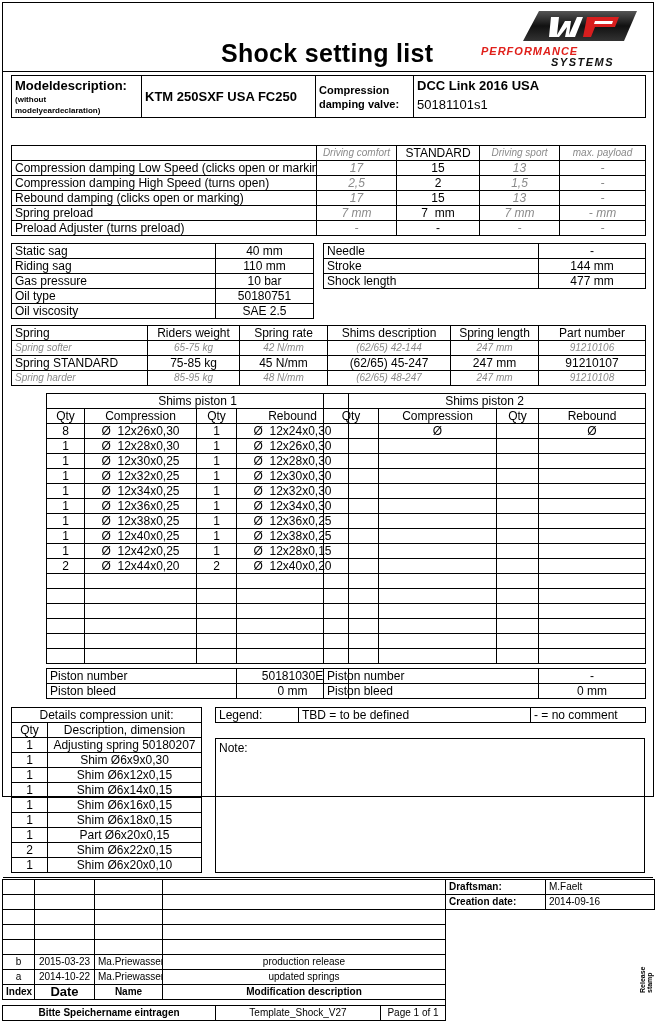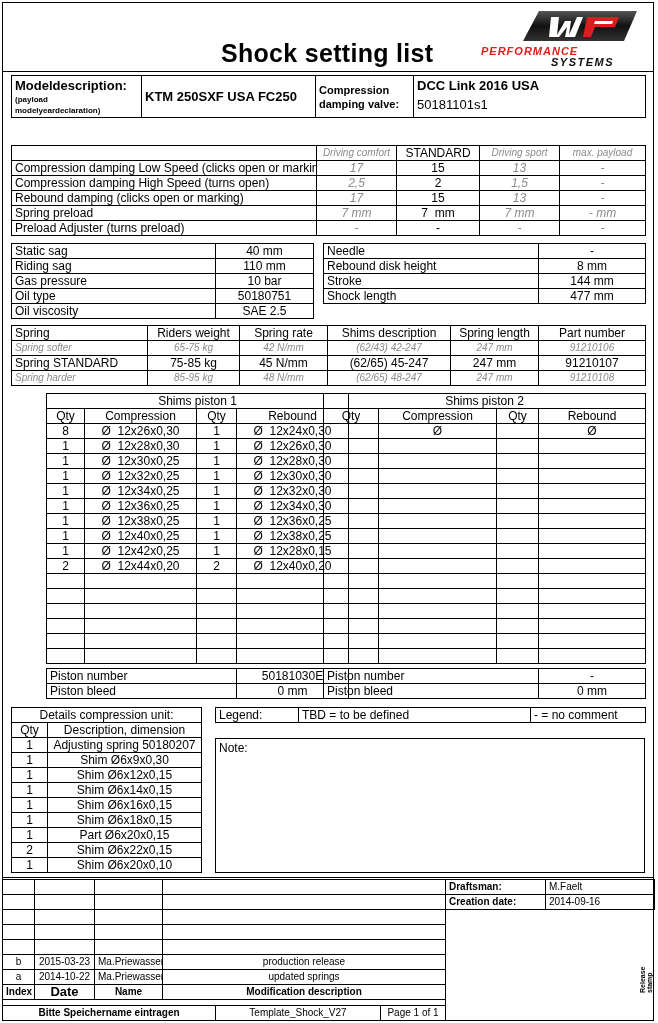--- a/index.html
+++ b/index.html
@@ -1,17 +1,17 @@
 <!DOCTYPE html>
 <html><head>
 <meta charset="utf-8">
 <style>
   html,body{margin:0;padding:0;background:#fff;}
   body{width:658px;height:1023px;position:relative;overflow:hidden;font-family:"Liberation Sans",sans-serif;color:#000;font-size:12px;}
-  .page{position:absolute;left:2px;top:2px;width:652px;height:1019px;border:1.5px solid #000;box-sizing:border-box;}
+  .page{position:absolute;left:2px;top:2px;width:652px;height:795px;border:1.5px solid #000;box-sizing:border-box;}
   .abs{position:absolute;}
   table{border-collapse:collapse;position:absolute;table-layout:fixed;}
   td{border:1px solid #000;padding:0 3px;height:14px;line-height:14px;font-size:12px;white-space:nowrap;overflow:hidden;}
   .c{text-align:center;}
   .g{color:#8a8a8a;font-style:italic;}
   .b{font-weight:bold;}
   .title{position:absolute;left:218px;top:36px;font-size:25px;font-weight:bold;letter-spacing:0.3px;}
   .hdrline{position:absolute;left:0;top:68px;width:650px;border-top:1.5px solid #000;}
   .logo{position:absolute;left:476px;top:6px;width:170px;height:58px;}
   .note-box{position:absolute;left:212px;top:735px;width:430px;height:135px;border:1px solid #000;box-sizing:border-box;}
@@ -46,21 +46,21 @@
     <colgroup>
         <col style="width:130px">
         <col style="width:174px">
         <col style="width:98px">
         <col style="width:232px">
       </colgroup>
     <tbody>
     <tr style="height:42px">
       <td style="line-height:11px;vertical-align:top;padding-top:2px">
         <div class="b" style="font-size:13px;line-height:16px">Modeldescription:</div>
-        <div class="b" style="font-size:8px">(payload</div>
+        <div class="b" style="font-size:8px">(without</div>
         <div class="b" style="font-size:8px">modelyeardeclaration)</div>
       </td>
       <td class="b" style="font-size:13px">KTM 250SXF USA FC250</td>
       <td style="line-height:14px;font-size:11px;font-weight:bold">
         <div>Compression</div>
         <div>damping valve:</div>
       </td>
       <td style="line-height:19px;vertical-align:top">
         <div class="b" style="font-size:13px">DCC Link 2016 USA</div>
         <div style="font-size:13px">50181101s1</div>
@@ -156,24 +156,20 @@
     <colgroup>
         <col style="width:215px">
         <col style="width:107px">
       </colgroup>
     <tbody>
         <tr>
           <td>Needle</td>
           <td class="c">-</td>
         </tr>
     <tr>
-          <td>Rebound disk height</td>
-          <td class="c">8 mm</td>
-        </tr>
-    <tr>
           <td>Stroke</td>
           <td class="c">144 mm</td>
         </tr>
     <tr>
           <td>Shock length</td>
           <td class="c">477 mm</td>
         </tr>
   </tbody>
     </table>
 
@@ -192,21 +188,21 @@
       <td class="c">Riders weight</td>
       <td class="c">Spring rate</td>
       <td class="c">Shims description</td>
       <td class="c">Spring length</td>
       <td class="c">Part number</td>
     </tr>
     <tr class="g" style="font-size:10px">
       <td style="font-size:10px">Spring softer</td>
       <td class="c" style="font-size:10px">65-75 kg</td>
       <td class="c" style="font-size:10px">42 N/mm</td>
-      <td class="c" style="font-size:10px">(62/43) 42-247</td>
+      <td class="c" style="font-size:10px">(62/65) 42-144</td>
       <td class="c" style="font-size:10px">247 mm</td>
       <td class="c" style="font-size:10px">91210106</td>
     </tr>
     <tr>
       <td>Spring STANDARD</td>
       <td class="c">75-85 kg</td>
       <td class="c">45 N/mm</td>
       <td class="c">(62/65) 45-247</td>
       <td class="c">247 mm</td>
       <td class="c">91210107</td>

